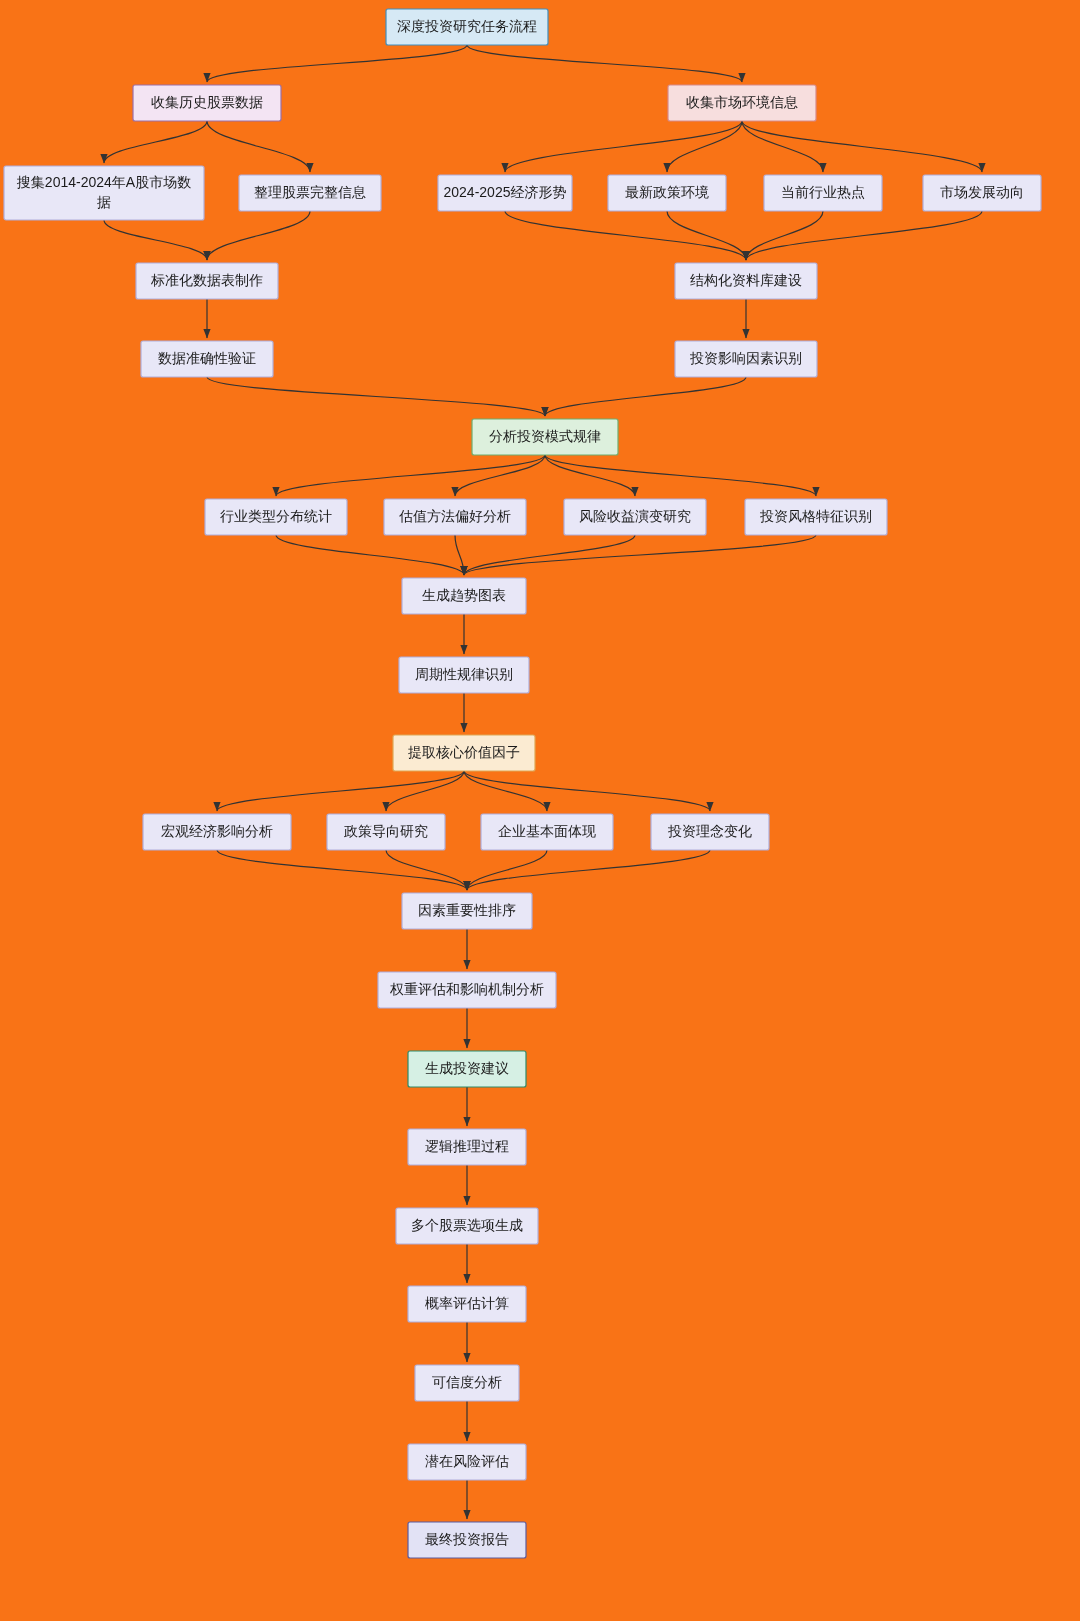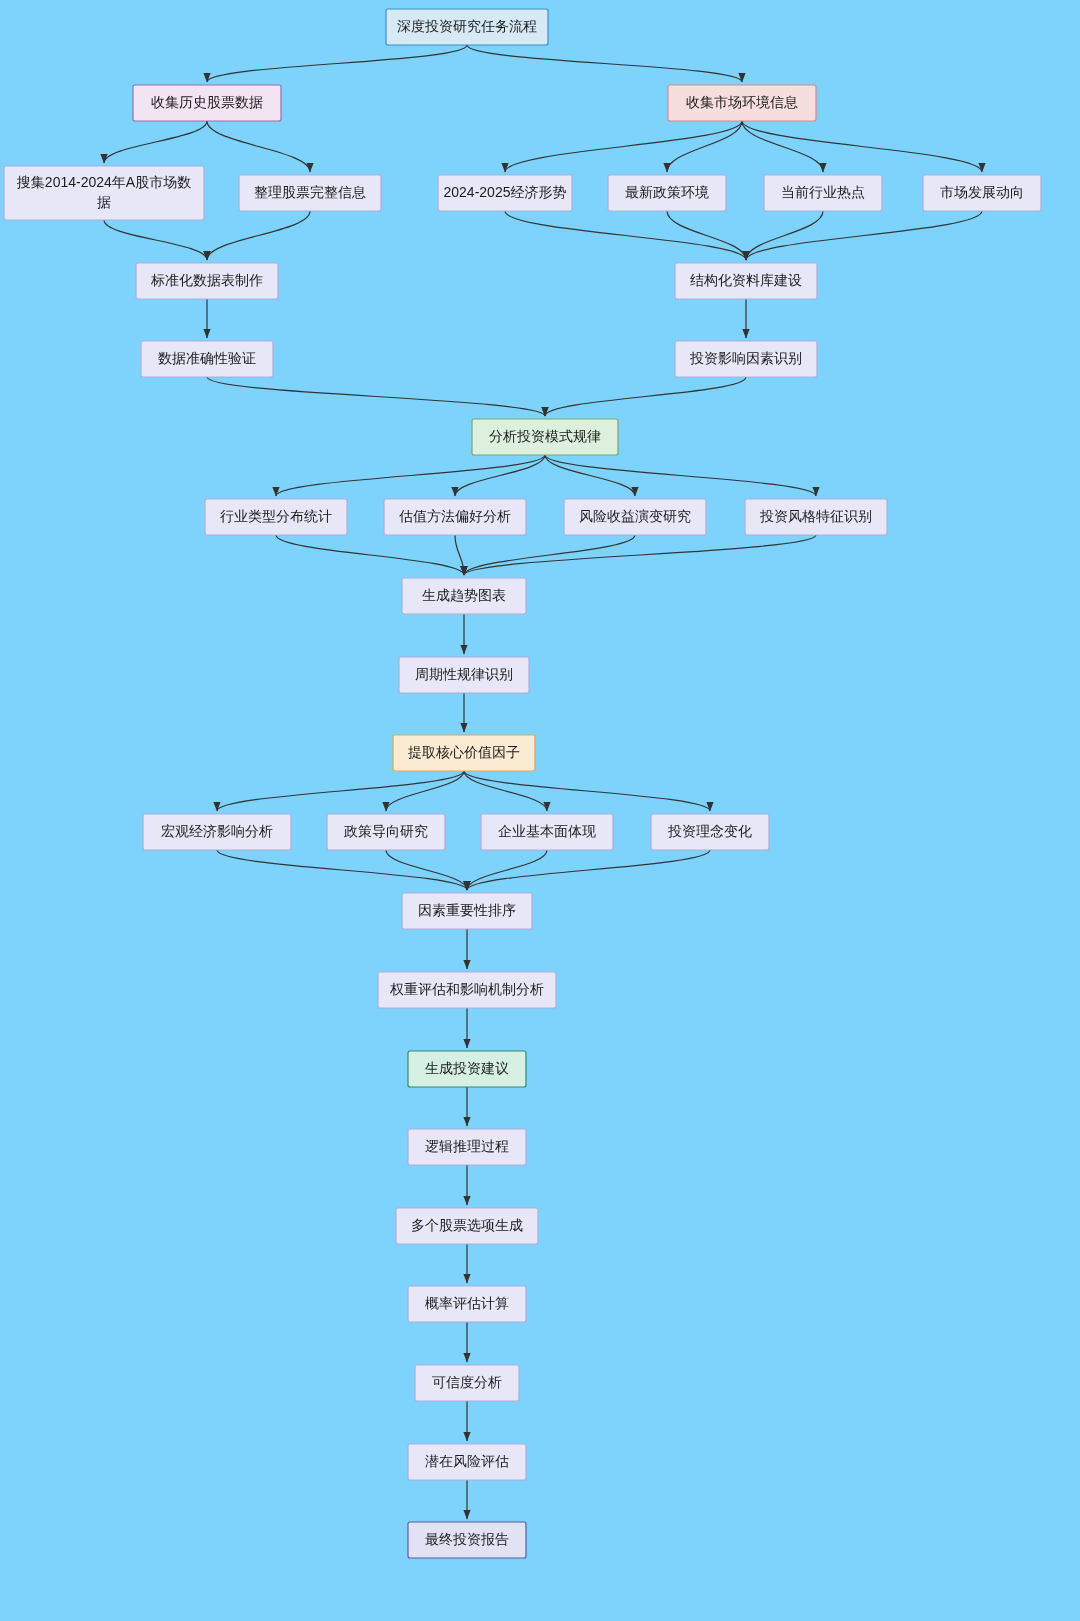--- a/index.html
+++ b/index.html
@@ -7,21 +7,21 @@
     padding: 0;
     background: #ffffff;
   }
   body {
     font-family: "Liberation Sans", "DejaVu Sans", sans-serif;
   }
   #flow-root {
     position: relative;
     width: 1080px;
     height: 1621px;
-    background: #7dd3fc;
+    background: #f97316;
     overflow: hidden;
   }
   svg#flow-svg {
     position: absolute;
     left: 0;
     top: 0;
     width: 1080px;
     height: 1621px;
   }
   .edge {

